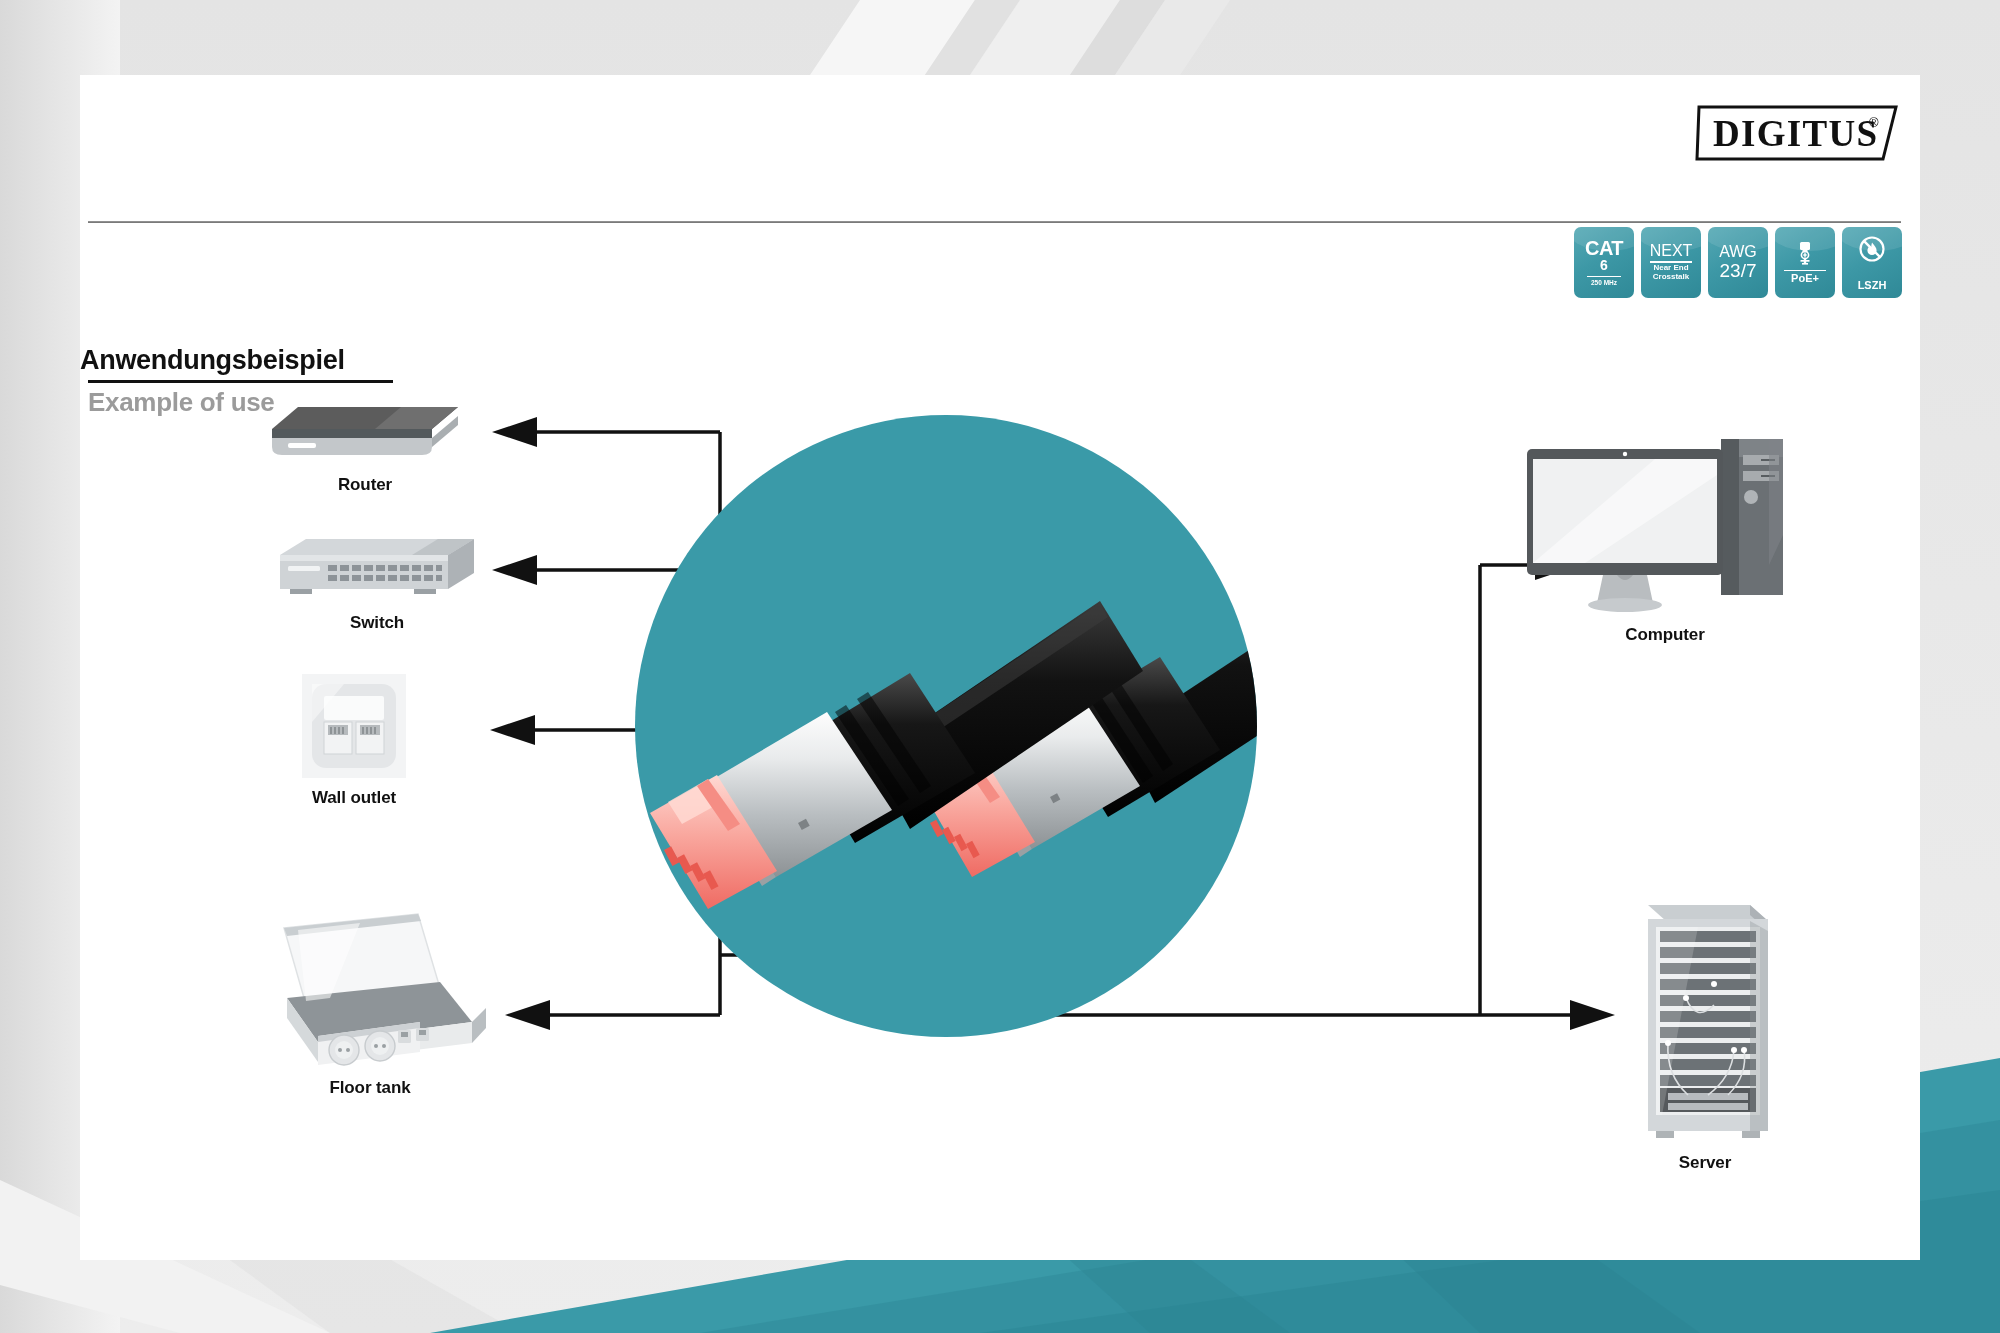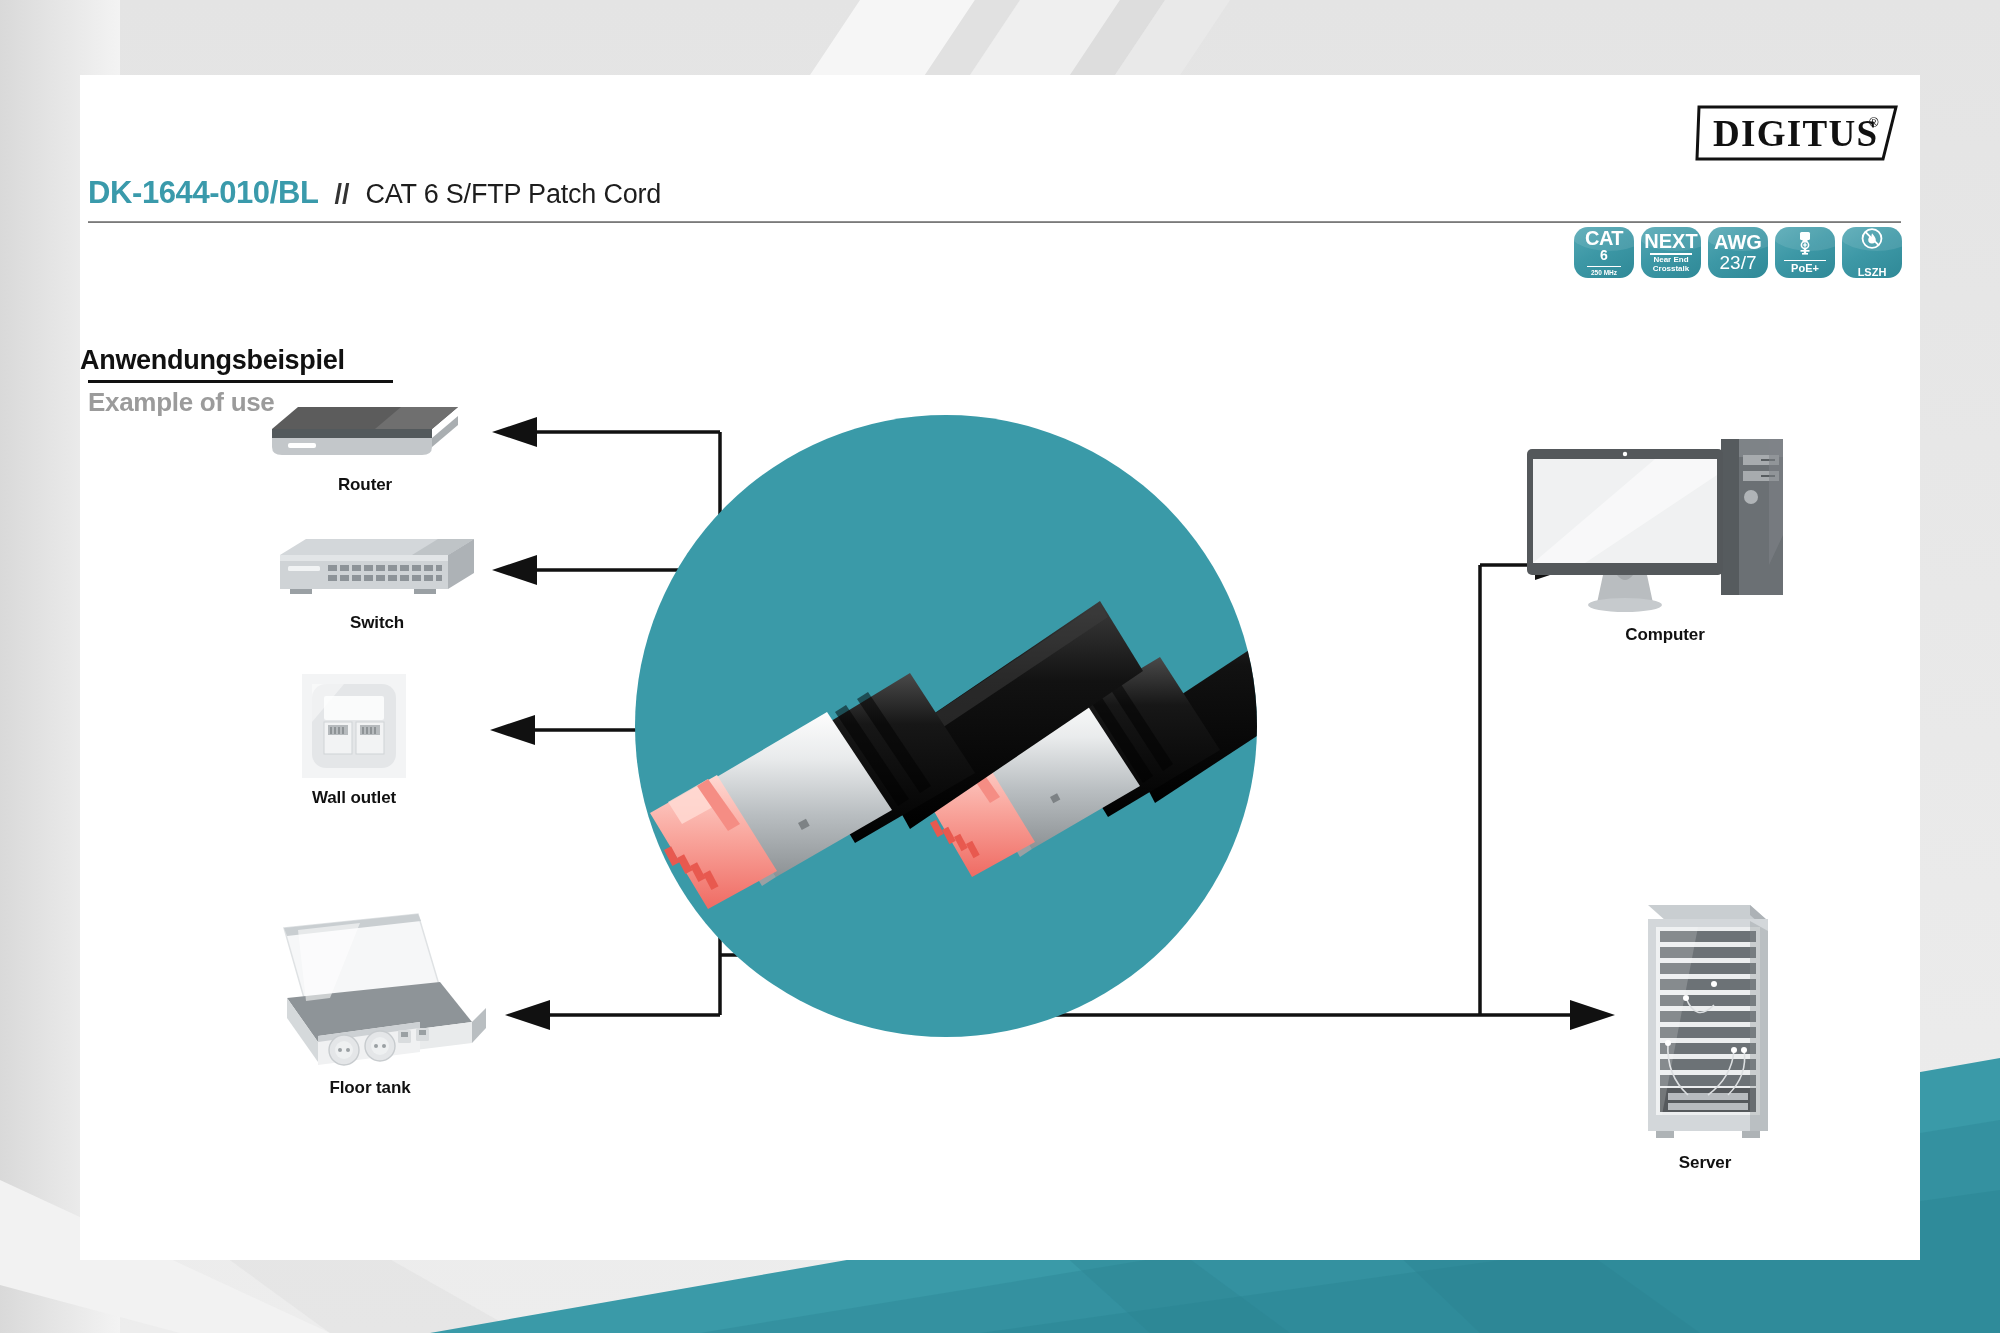--- a/index.html
+++ b/index.html
@@ -53,36 +53,36 @@
     position:absolute; left:8px; top:146px; width:1813px; height:2px;
     background:linear-gradient(to bottom,#9b9b9b,#6f6f6f);
   }
 
   
   #badges {
     position:absolute; right:18px; top:152px;
     display:flex; gap:7px;
   }
   .badge {
-    width:60px; height:51px;
+    width:60px; height:71px;
     background:linear-gradient(150deg,#54a8b4 0%, #3d98a6 45%, #2f8997 100%);
-    border-radius:14px;
+    border-radius:7px;
     color:#ffffff;
     position:relative;
     display:flex; flex-direction:column; align-items:center; justify-content:center;
     overflow:hidden;
   }
   .badge .shine {
     position:absolute; left:-10px; top:-28px; width:90px; height:52px;
     background:rgba(255,255,255,0.10);
     border-radius:50%;
     pointer-events:none;
   }
   .b-big { font-size:20px; font-weight:bold; line-height:1; letter-spacing:-0.5px; }
-  .b-mid { font-size:20px; font-weight:bold; line-height:1.05; }
+  .b-mid { font-size:16px; font-weight:normal; line-height:1.05; }
   .b-sub { font-size:8px; font-weight:bold; line-height:1.1; text-align:center; }
   .b-sub2 { font-size:6.5px; font-weight:bold; line-height:1.1; text-align:center; }
   .b-rule { width:34px; height:1.5px; background:#ffffff; margin:2px 0; }
   .b-rule-w { width:42px; height:1.5px; background:#ffffff; margin:1.5px 0; }
   .b-label { font-size:11px; font-weight:bold; line-height:1; }
   .b-icon { display:block; }
 
   
   #sec-de {
     position:absolute; left:0; top:270px;
@@ -155,25 +155,20 @@
   <div id="card">
 
     <div id="logo-box">
       <svg width="205" height="62" viewBox="0 0 205 62">
         <polygon points="6,4 203,4 190,56 4,56" fill="#ffffff" stroke="#111111" stroke-width="3"></polygon>
         <text x="20" y="43" font-family="'Liberation Serif', serif" font-size="37" font-weight="bold" fill="#111111" letter-spacing="1.3">DIGITUS</text>
         <text x="176" y="24" font-family="'Liberation Sans', sans-serif" font-size="13" fill="#111111">®</text>
       </svg>
     </div>
 
-    <div id="title-row">
-      <span id="prod-code">DK-1644-010/BL</span>
-      <span id="slashes">//</span>
-      <span id="prod-name">CAT 6 S/FTP Patch Cord</span>
-    </div>
     <div id="title-rule"></div>
 
     <div id="badges">
 
       <div class="badge">
         <span class="shine"></span>
         <span class="b-big">CAT</span>
         <span class="b-sub" style="font-size:14px;">6</span>
         <span class="b-rule"></span>
         <span class="b-sub2">250 MHz</span>

